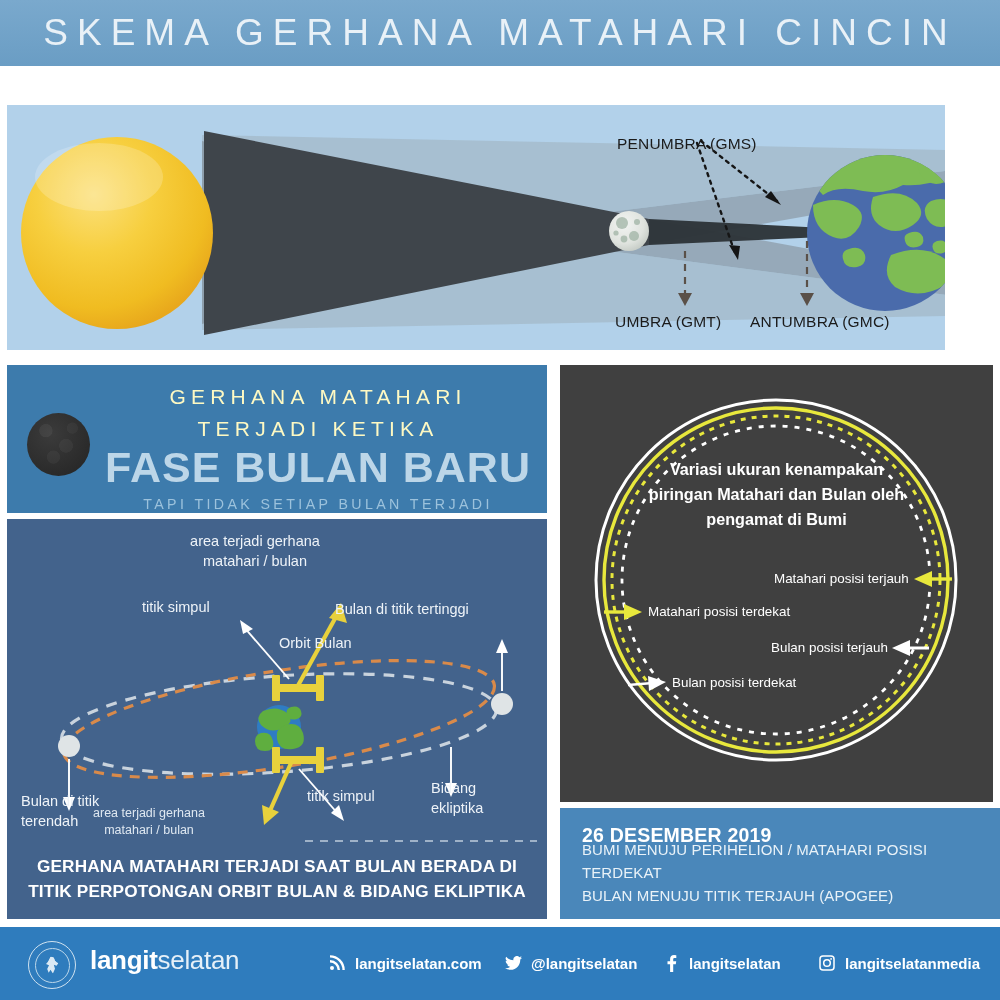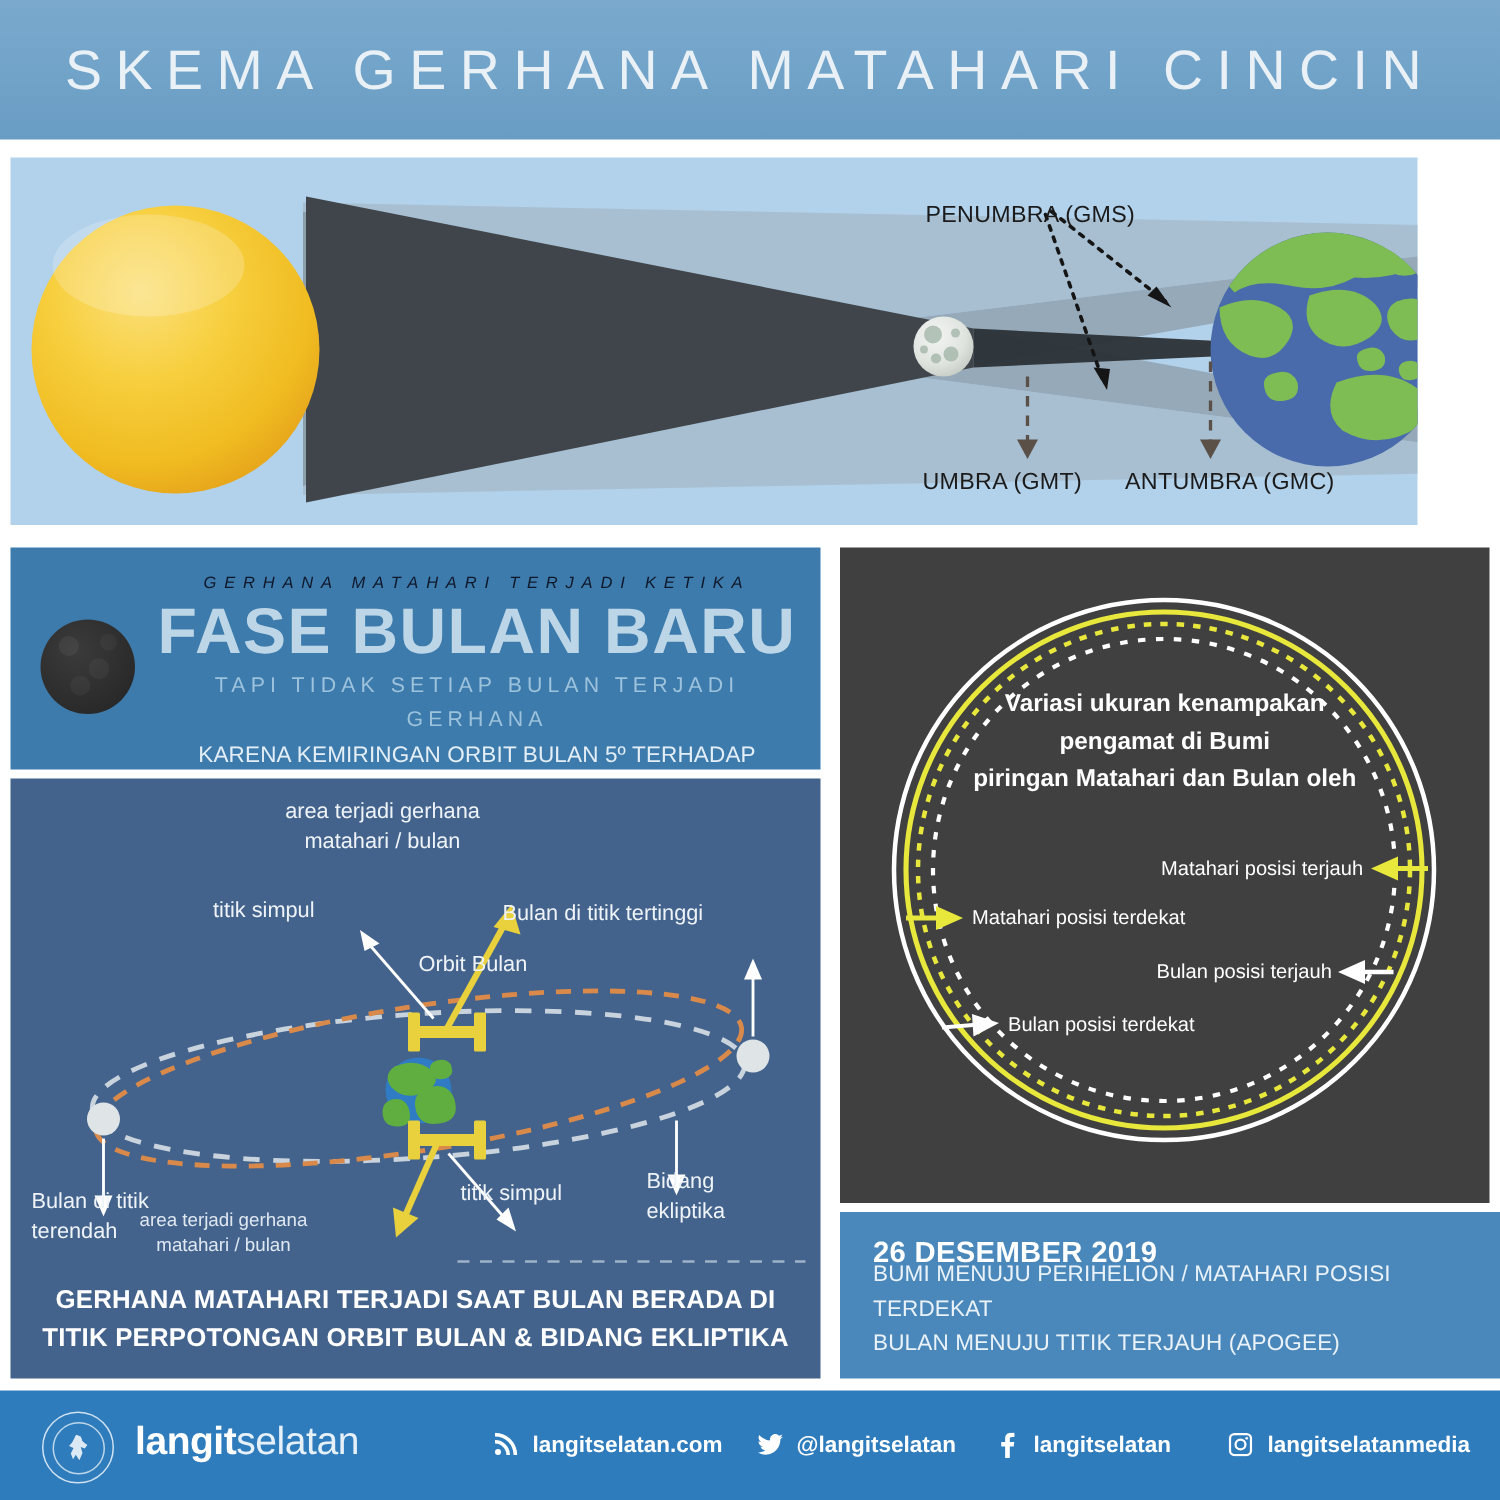--- a/index.html
+++ b/index.html
@@ -7,21 +7,21 @@
   body{
     width:1000px;height:1000px;
     background:#ffffff;
     font-family:"Liberation Sans", sans-serif;
     overflow:hidden;
   }
   #page{position:relative;width:1000px;height:1000px;background:#ffffff;}
 
   
   .header{
-    position:absolute;left:0;top:0;width:1000px;height:93px;
+    position:absolute;left:0;top:0;width:1000px;height:66px;
     background:linear-gradient(180deg,#7aa9cd 0%, #6a9dc4 100%);
     display:flex;align-items:center;justify-content:center;
   }
   .header h1{
     margin:0;font-size:37px;font-weight:300;letter-spacing:9px;
     color:#e9f1f7;white-space:nowrap;
     font-family:"Liberation Sans", sans-serif;
   }
 
   
@@ -46,21 +46,21 @@
   }
   .fase-moon::after{
     content:"";position:absolute;inset:0;border-radius:50%;
     background:
       radial-gradient(circle at 30% 28%, rgba(255,255,255,.05) 0 10%, transparent 11%),
       radial-gradient(circle at 62% 52%, rgba(255,255,255,.045) 0 13%, transparent 14%),
       radial-gradient(circle at 42% 70%, rgba(255,255,255,.04) 0 11%, transparent 12%),
       radial-gradient(circle at 72% 24%, rgba(255,255,255,.035) 0 8%, transparent 9%);
   }
   .fase-txt{position:absolute;left:96px;top:16px;width:430px;text-align:center;}
-  .fase-l1{font-size:11px;letter-spacing:5.2px;color:#0f172a;font-weight:400;line-height:1.5;font-style:italic;}
+  .fase-l1{font-size:21px;letter-spacing:5.2px;color:#fef9c3;font-weight:400;line-height:1.5;}
   .fase-l2{font-size:43px;letter-spacing:1px;color:#bcd6e8;font-weight:bold;line-height:1.02;margin:2px 0 0;}
   .fase-l3{font-size:14.2px;letter-spacing:3.4px;color:#9cc2dc;line-height:1.6;margin-top:3px;}
   .fase-l4{font-size:15px;letter-spacing:.1px;color:#e3eef6;line-height:1.5;margin-top:1px;}
 
   
   .orbit{
     position:absolute;left:7px;top:519px;width:540px;height:400px;
     background:#43638c;overflow:hidden;
   }
   .ol{position:absolute;color:#eef3f8;font-size:14.5px;line-height:1.35;white-space:nowrap;}
@@ -343,22 +343,22 @@
       <polygon points="332,283 350,275 350,291" fill="#ffffff"></polygon>
 
       <g stroke="#ffffff" stroke-width="2.6" fill="none">
         <path d="M68 320 L93 318"></path>
       </g>
       <polygon points="106,317 88,311 89,326" fill="#ffffff"></polygon>
     </svg>
 
     <div class="rings-title">
       <div>Variasi ukuran kenampakan</div>
+      <div>piringan Matahari dan Bulan oleh</div>
       <div>pengamat di Bumi</div>
-      <div>piringan Matahari dan Bulan oleh</div>
     </div>
 
     <div class="rl" style="left:214px;top:206px;">Matahari posisi terjauh</div>
     <div class="rl" style="left:88px;top:239px;">Matahari posisi terdekat</div>
     <div class="rl" style="left:211px;top:275px;">Bulan posisi terjauh</div>
     <div class="rl" style="left:112px;top:310px;">Bulan posisi terdekat</div>
   </div>
 
   <div class="datebox">
     <div class="date-l1">26 DESEMBER 2019</div>

